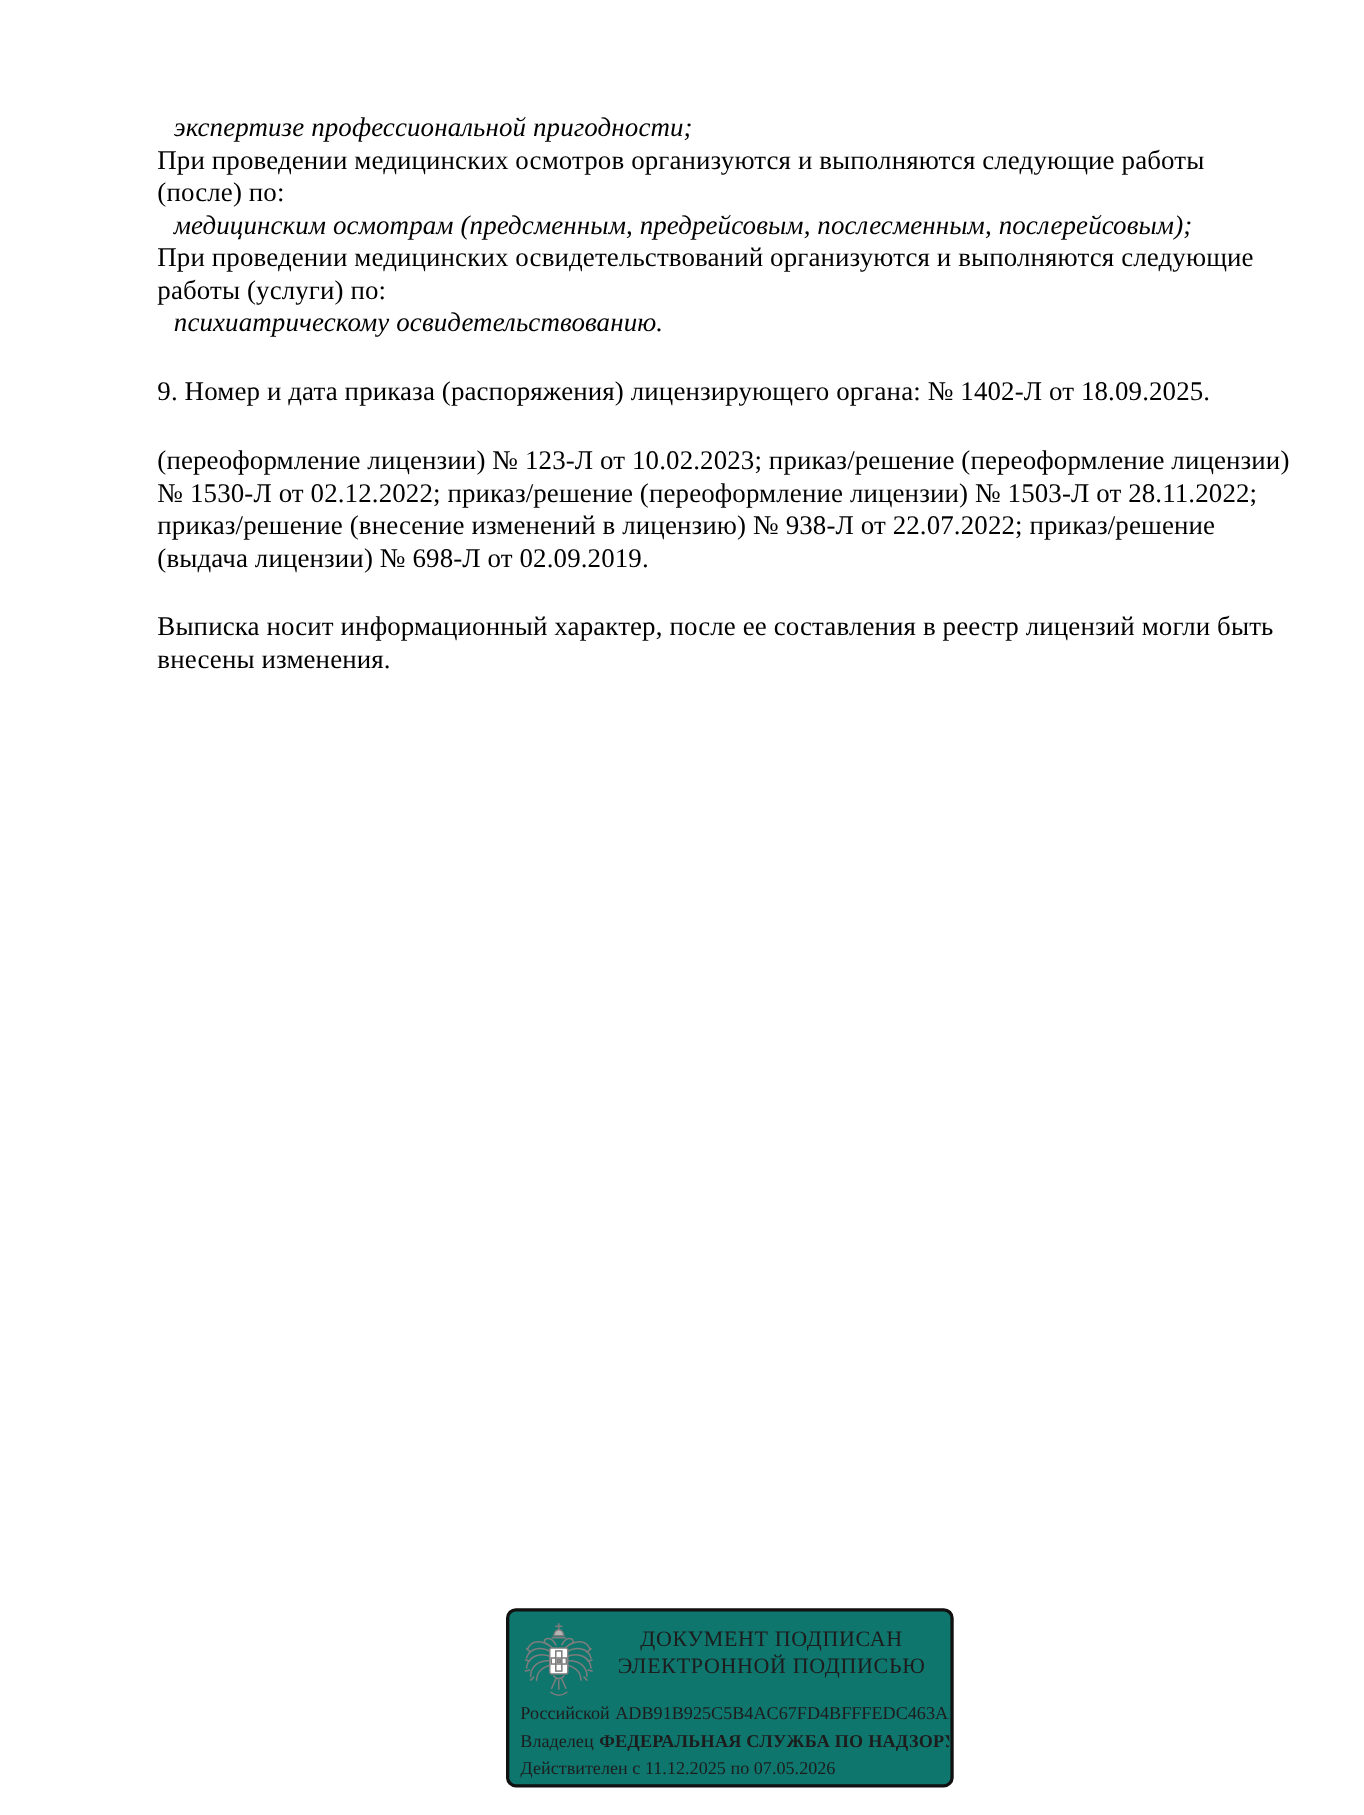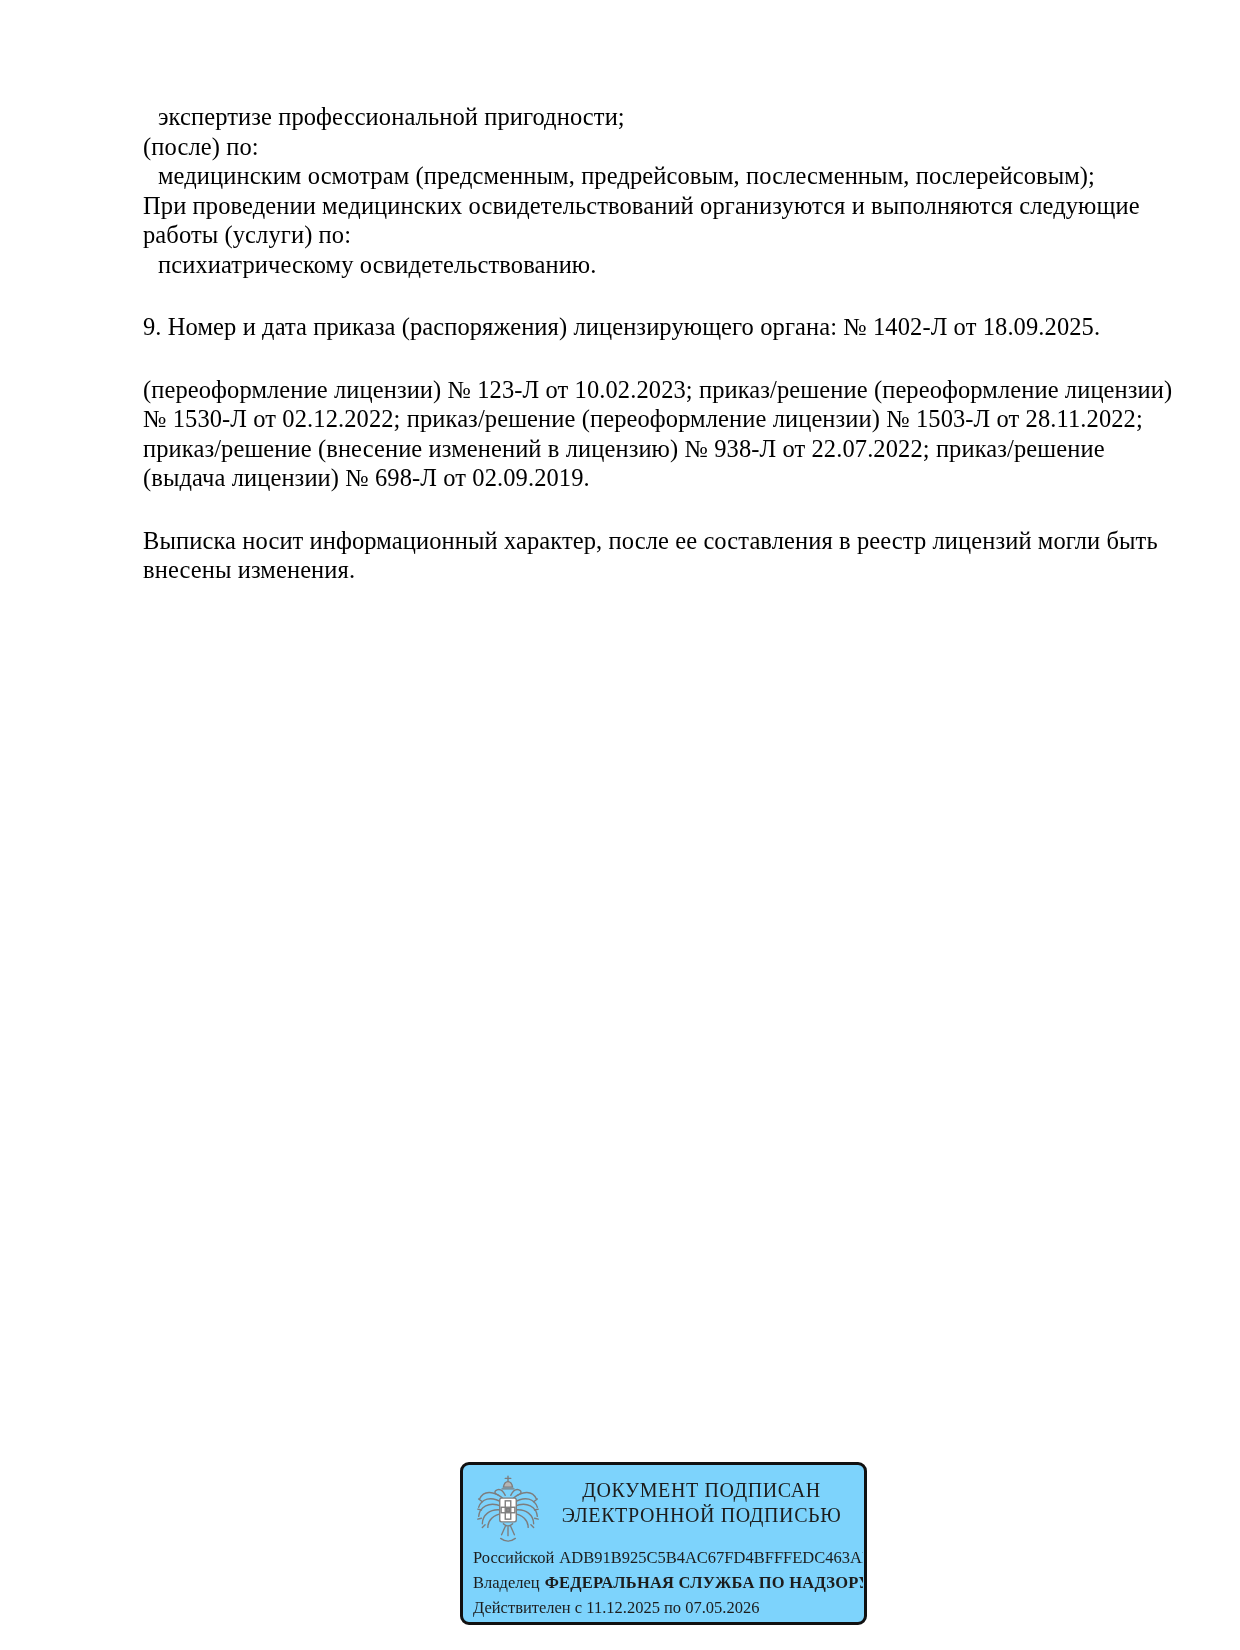--- a/index.html
+++ b/index.html
@@ -28,32 +28,33 @@
     padding: 0;
   }
   .line {
     font-size: 24.5px;
     line-height: 29.5px;
     white-space: nowrap;
     letter-spacing: 0.1px;
   }
   .line.indent {
     padding-left: 15px;
+    font-style: italic;
   }
   
   .stamp {
     position: absolute;
     left: 460px;
     top: 1462px;
     width: 407px;
     height: 163px;
     border: 3px solid #111111;
     border-radius: 9px;
     box-sizing: border-box;
-    background: #7dd3fc;
+    background: #0f766e;
   }
   .stamp-emblem {
     position: absolute;
     left: 12px;
     top: 8px;
     width: 66px;
     height: 74px;
   }
   .stamp-title {
     position: absolute;
@@ -91,20 +92,21 @@
 </style>
 </head>
 <body>
 
 <div class="page">
 
   <div class="doc-body">
 
     <div class="para">
       <div class="line indent">экспертизе профессиональной пригодности;</div>
+      <div class="line">При проведении медицинских осмотров организуются и выполняются следующие работы</div>
       <div class="line">(после) по:</div>
       <div class="line indent">медицинским осмотрам (предсменным, предрейсовым, послесменным, послерейсовым);</div>
       <div class="line">При проведении медицинских освидетельствований организуются и выполняются следующие</div>
       <div class="line">работы (услуги) по:</div>
       <div class="line indent">психиатрическому освидетельствованию.</div>
     </div>
 
     <div class="para">
       <div class="line">9. Номер и дата приказа (распоряжения) лицензирующего органа: № 1402-Л от 18.09.2025.</div>
     </div>

